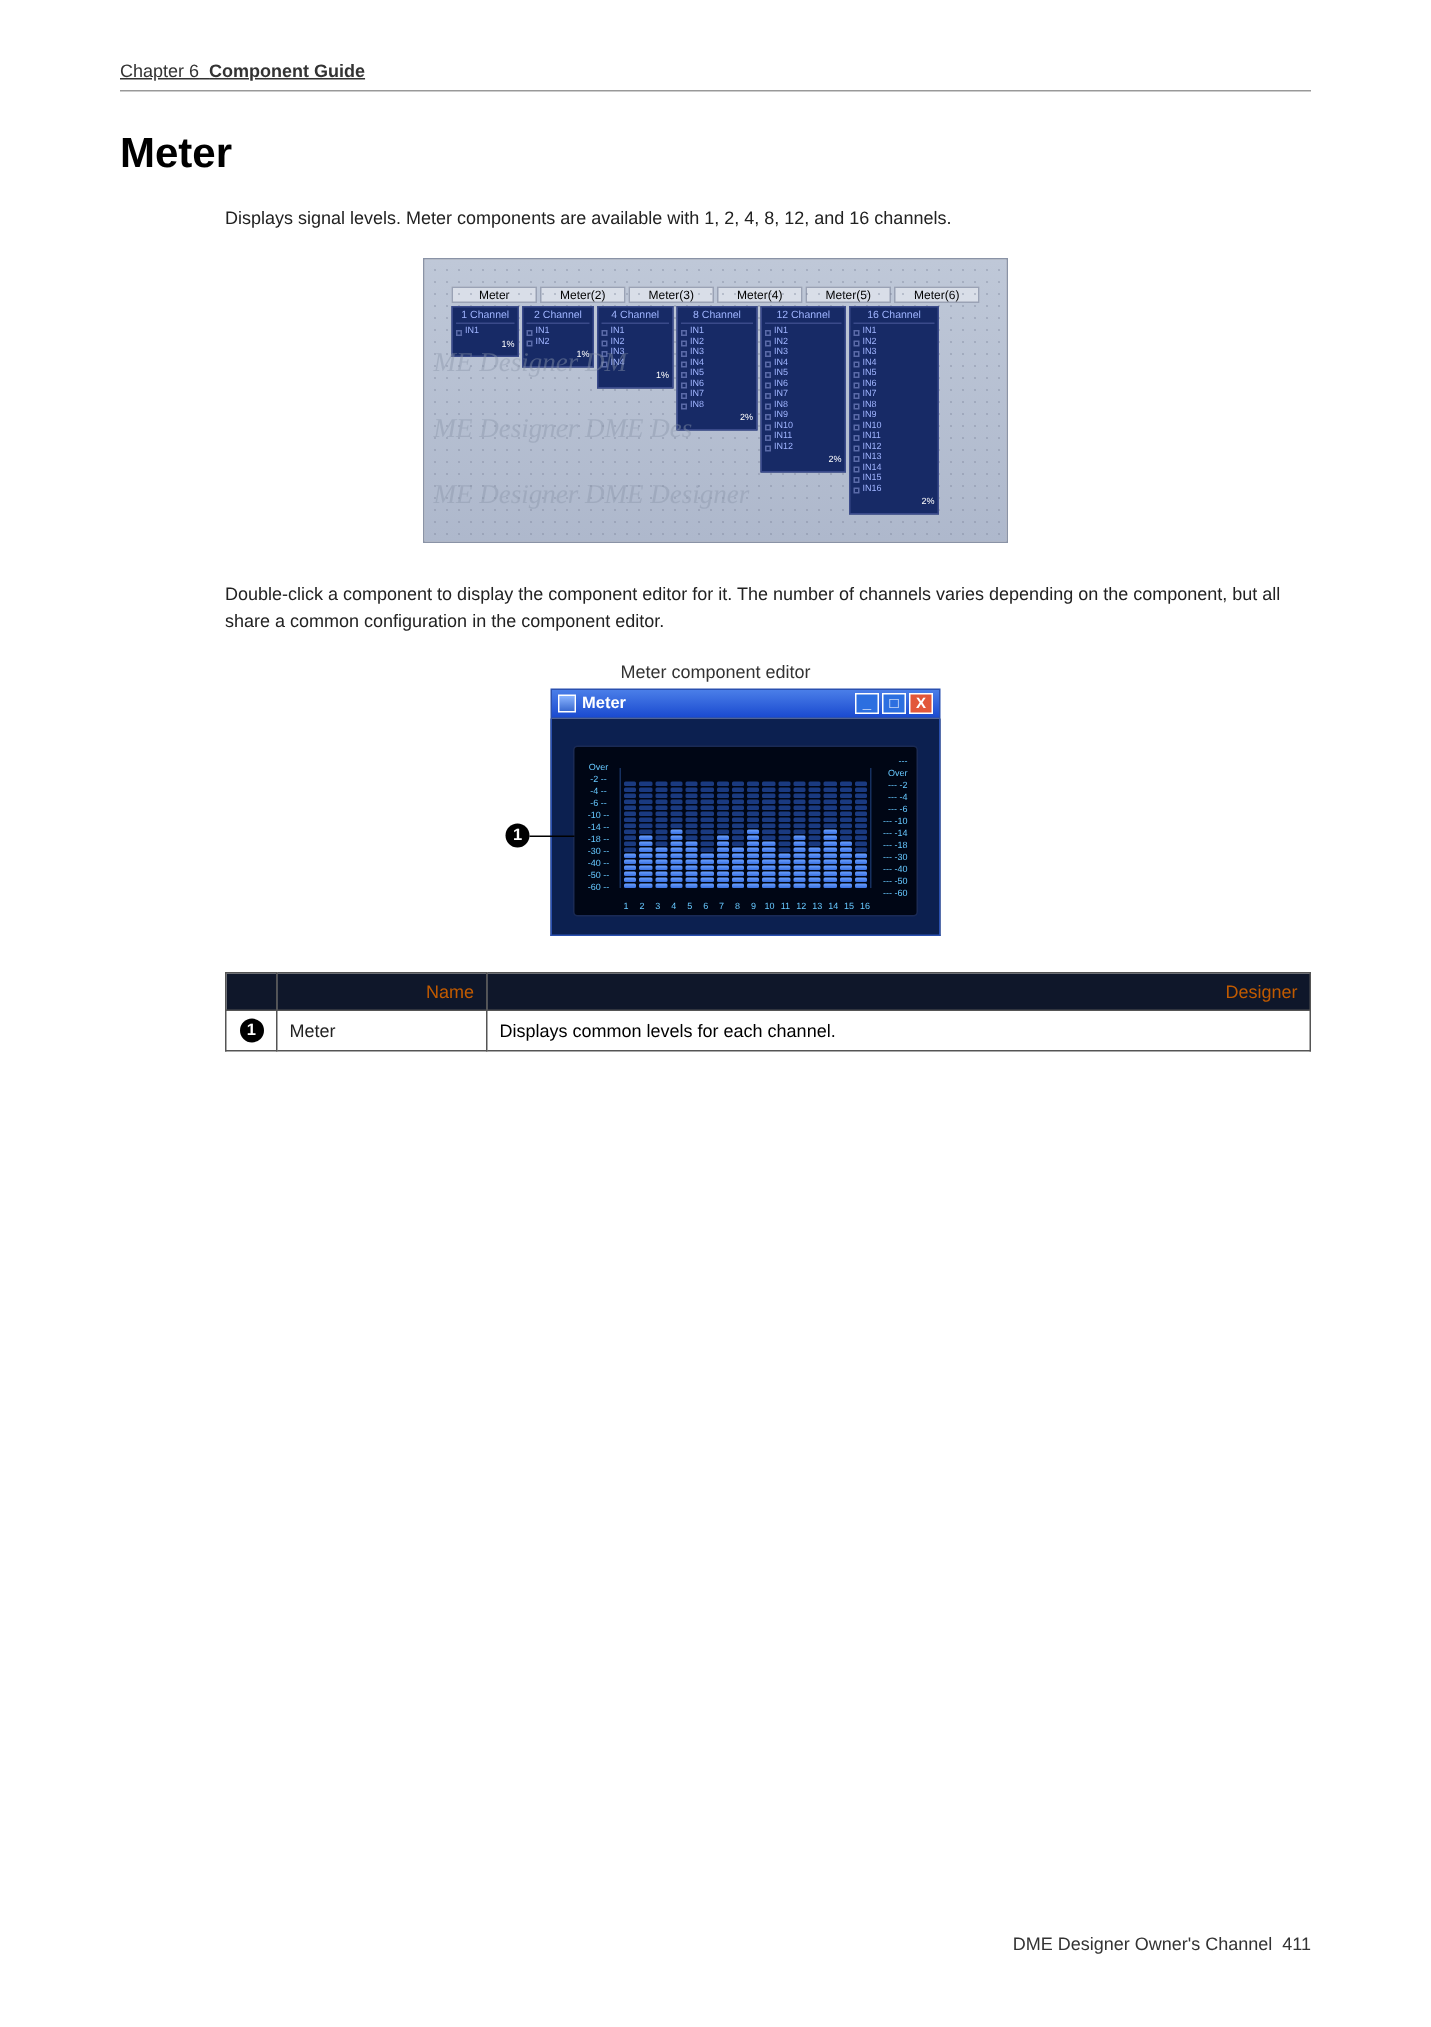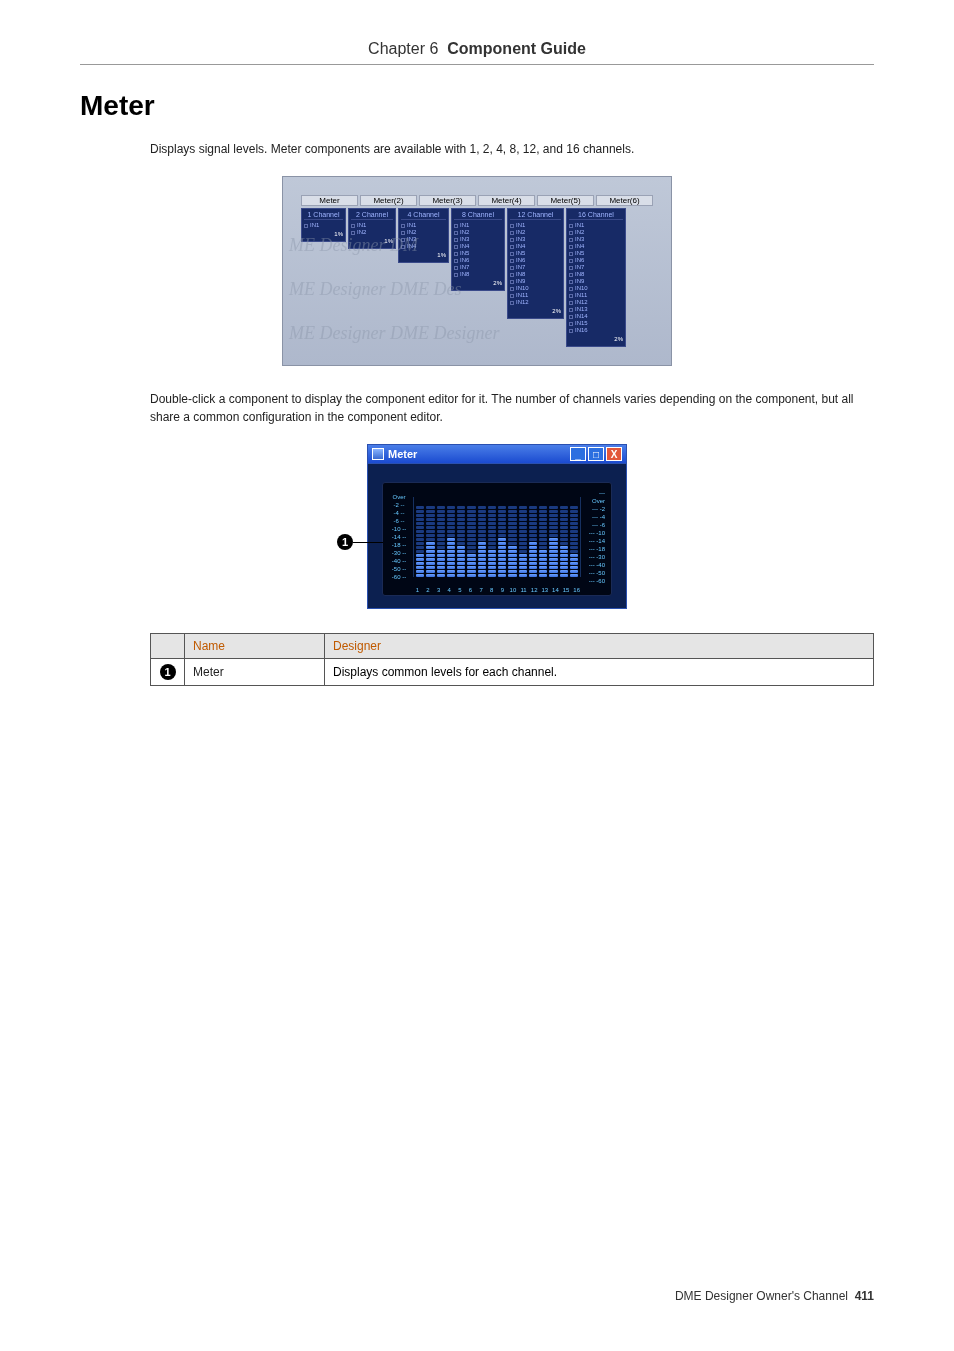--- a/index.html
+++ b/index.html
@@ -9,26 +9,27 @@
     }
     body {
       width: 954px;
       height: 1351px;
       background: #ffffff;
       font-family: Arial, Helvetica, sans-serif;
       position: relative;
       padding: 40px 80px 40px 80px;
     }
     .header-area {
-      text-align: center;
-      font-size: 16px;
+      text-align: left;
+      font-size: 12px;
       color: #333;
       padding-bottom: 6px;
       border-bottom: 1px solid #999;
       margin-bottom: 25px;
+      text-decoration: underline;
     }
     .header-area .bold {
       font-weight: bold;
     }
     h1.page-title {
       font-size: 28px;
       font-weight: 900;
       color: #000;
       margin-bottom: 18px;
       font-family: Arial, Helvetica, sans-serif;
@@ -268,24 +269,24 @@
       margin-top: 24px;
       border-collapse: collapse;
       width: calc(100% - 70px);
     }
     .info-table th, .info-table td {
       border: 1px solid #555;
       font-size: 12px;
       padding: 5px 8px;
     }
     .info-table thead th {
-      background: #e5e5e5;
+      background: #0f172a;
       color: #c05a00;
       font-weight: normal;
-      text-align: left;
+      text-align: right;
     }
     .info-table tbody td.idx {
       width: 34px;
       text-align: center;
     }
     .info-table .bubble {
       display: inline-block;
       width: 16px;
       height: 16px;
       border-radius: 50%;
@@ -303,21 +304,21 @@
     .footer {
       position: absolute;
       bottom: 48px;
       left: 80px;
       right: 80px;
       text-align: right;
       font-size: 12px;
       color: #333;
     }
     .footer .pn {
-      font-weight: bold;
+      font-weight: normal;
     }
   </style>
 </head>
 <body>
 
 <div class="header-area">
   <span>Chapter 6</span>&nbsp;&nbsp;<span class="bold">Component Guide</span>
 </div>
 
 <h1 class="page-title">Meter</h1>
@@ -535,20 +536,21 @@
       </div>
     <div class="watermark" style="top:58px; left:6px;">ME Designer   DM</div>
     <div class="watermark" style="top:102px; left:6px;">ME Designer   DME Des</div>
     <div class="watermark" style="top:146px; left:6px;">ME Designer   DME Designer</div>
   </div>
 </div>
 
 <p class="body-text">Double-click a component to display the component editor for it. The number of channels varies depending on the component, but all share a common configuration in the component editor.</p>
 
 <div class="figure">
+  <div class="caption">Meter component editor</div>
   <div class="editor-window">
     <div class="callout-num">1</div>
     <div class="callout-line"></div>
     <div class="titlebar">
       <div class="left">
         <span class="icon"></span>
         <span>Meter</span>
       </div>
       <div class="win-controls">
         <span class="win-btn min">_</span>

